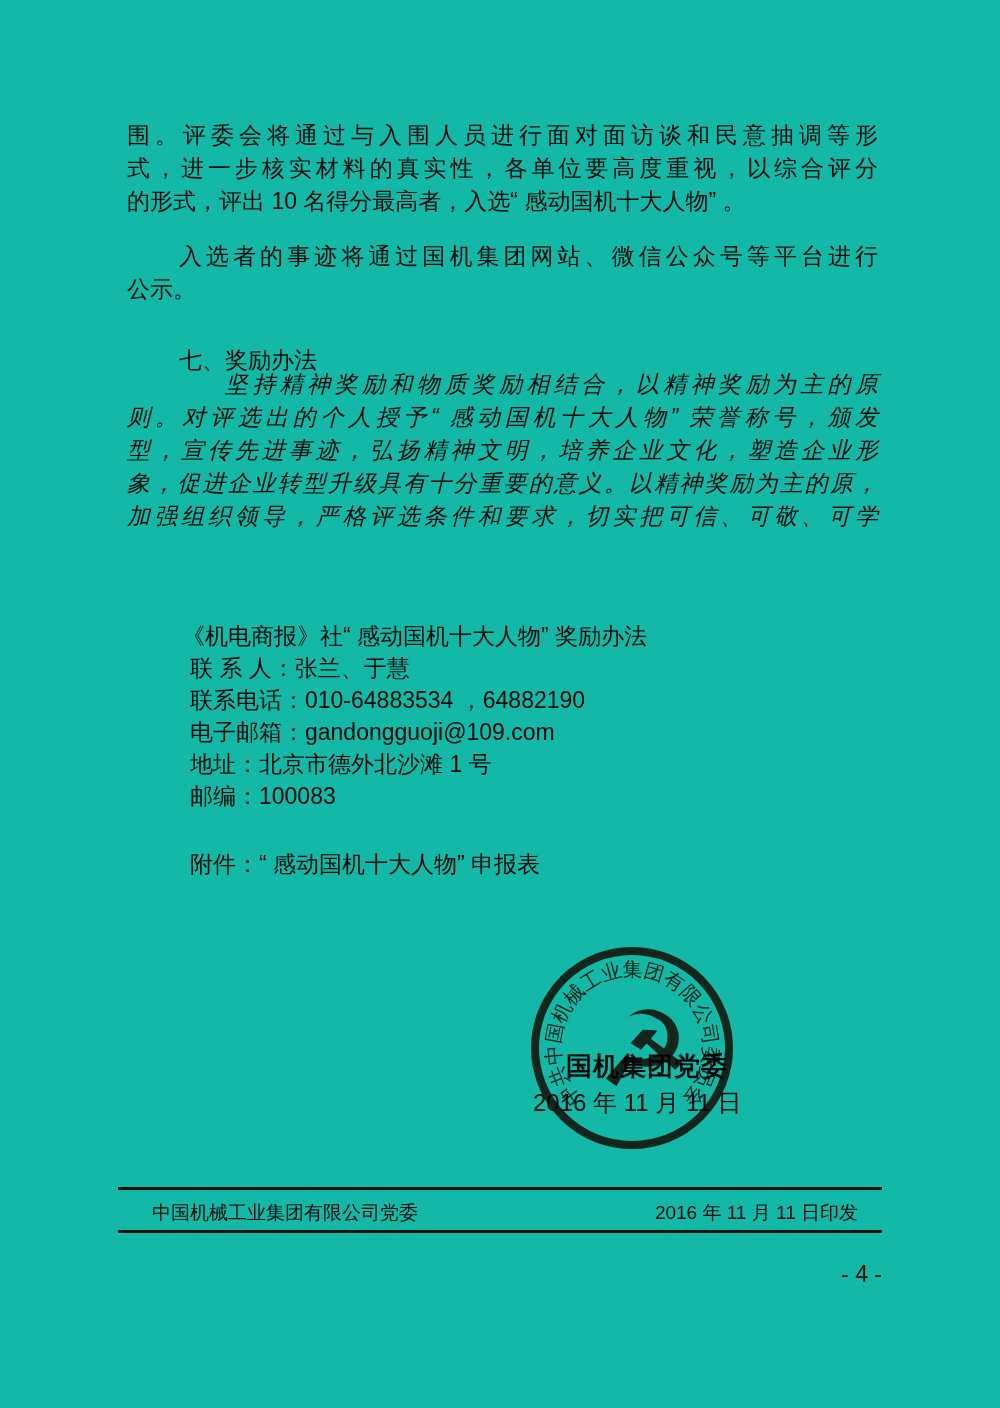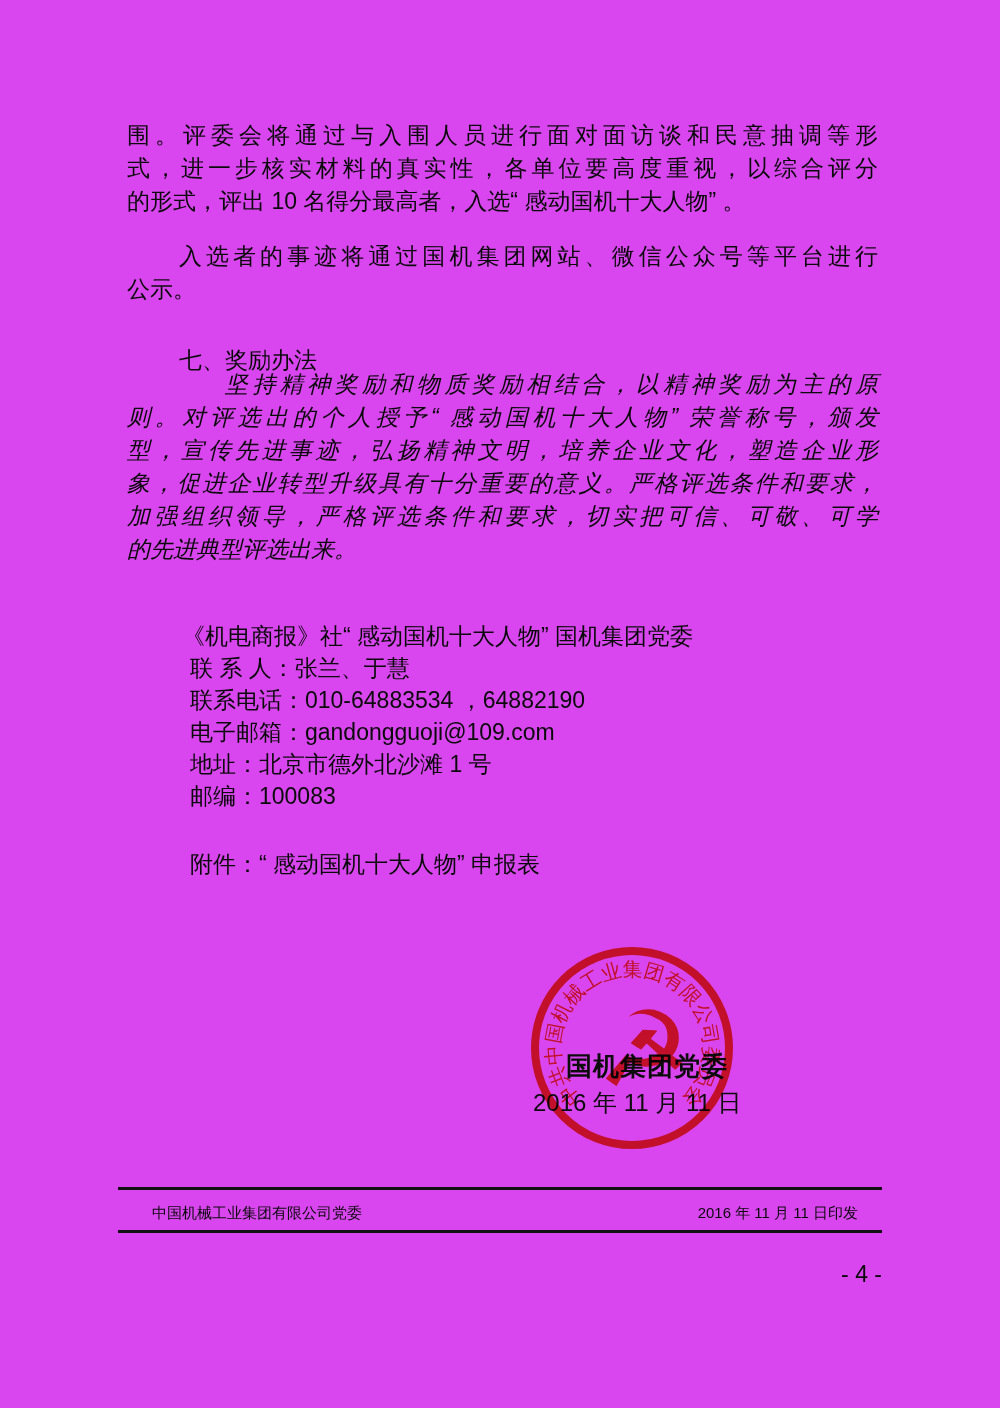--- a/index.html
+++ b/index.html
@@ -1,20 +1,20 @@
 <!DOCTYPE html>
 <html><head>
 <meta charset="utf-8">
 <style>
   html,body{margin:0;padding:0;background:#fff;}
   .page{
     position:relative;
     width:1000px;
     height:1408px;
-    background:#d946ef;
+    background:#14b8a6;
     overflow:hidden;
     font-family:"Liberation Sans","DejaVu Sans",sans-serif;
     color:#000;
   }
   .tblock{
     position:absolute;
     left:127px;
     width:751px;
     font-size:23px;
     line-height:33px;
@@ -51,21 +51,21 @@
   }
 
   
   .rule{position:absolute;left:118px;width:764px;background:#111;}
   .rule-top{top:1187px;height:3px;}
   .rule-bottom{top:1230px;height:3px;}
   .footer-row{
     position:absolute;
     left:118px;width:764px;top:1199px;height:28px;
     display:flex;justify-content:space-between;align-items:center;
-    font-size:15px;color:#0a0a0a;
+    font-size:19px;color:#0a0a0a;
   }
   .footer-issuer{padding-left:34px;white-space:nowrap;}
   .footer-date{padding-right:24px;white-space:nowrap;}
   .page-num{
     position:absolute;
     right:118px;top:1261px;
     font-size:23px;color:#0a0a0a;
     white-space:nowrap;
   }
 </style>
@@ -86,27 +86,26 @@
   </div>
 
   <div class="tblock" style="top:328px;margin-top:16px;">
     <div class="lline ind2">七、奖励办法</div>
   </div>
 
   <div class="tblock" style="top:368px;font-style:italic;">
     <div class="jline ind4">坚持精神奖励和物质奖励相结合，以精神奖励为主的原</div>
     <div class="jline">则。对评选出的个人授予“ 感动国机十大人物” 荣誉称号，颁发</div>
     <div class="jline">型，宣传先进事迹，弘扬精神文明，培养企业文化，塑造企业形</div>
-    <div class="jline">象，促进企业转型升级具有十分重要的意义。严格评选条件和要求，</div>
+    <div class="jline">象，促进企业转型升级具有十分重要的意义。以精神奖励为主的原，</div>
     <div class="jline">加强组织领导，严格评选条件和要求，切实把可信、可敬、可学</div>
-    <div class="lline">的先进典型评选出来。</div>
   </div>
 
   <div class="tblock contact" style="top:620px;">
-    <div class="office-line">《机电商报》社“ 感动国机十大人物” 国机集团党委</div>
+    <div class="office-line">《机电商报》社“ 感动国机十大人物” 奖励办法</div>
     <div>联 系 人：张兰、于慧</div>
     <div>联系电话：010-64883534 ，64882190</div>
     <div>电子邮箱：gandongguoji@109.com</div>
     <div>地址：北京市德外北沙滩 1 号</div>
     <div>邮编：100083</div>
   </div>
 
   <div class="tblock" style="top:848px;">
     <div class="lline attach">附件：“ 感动国机十大人物” 申报表</div>
   </div>

